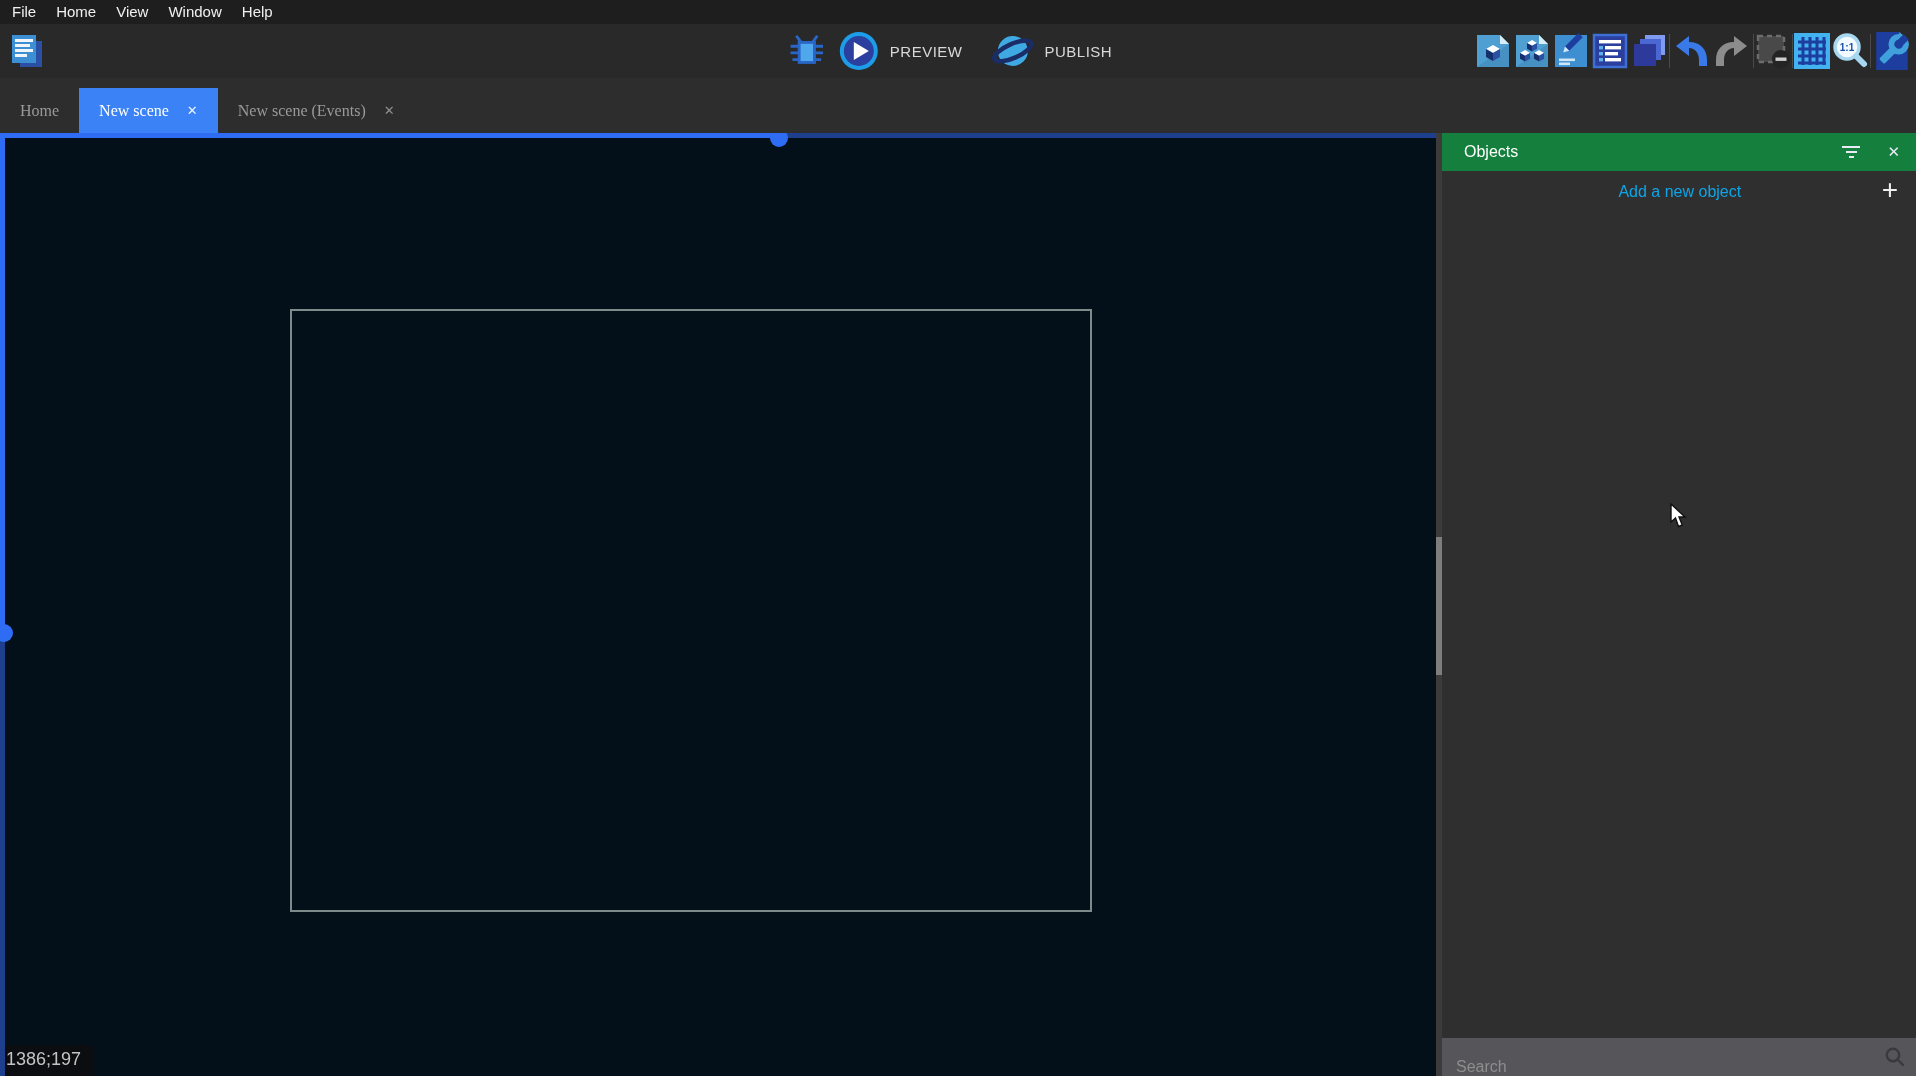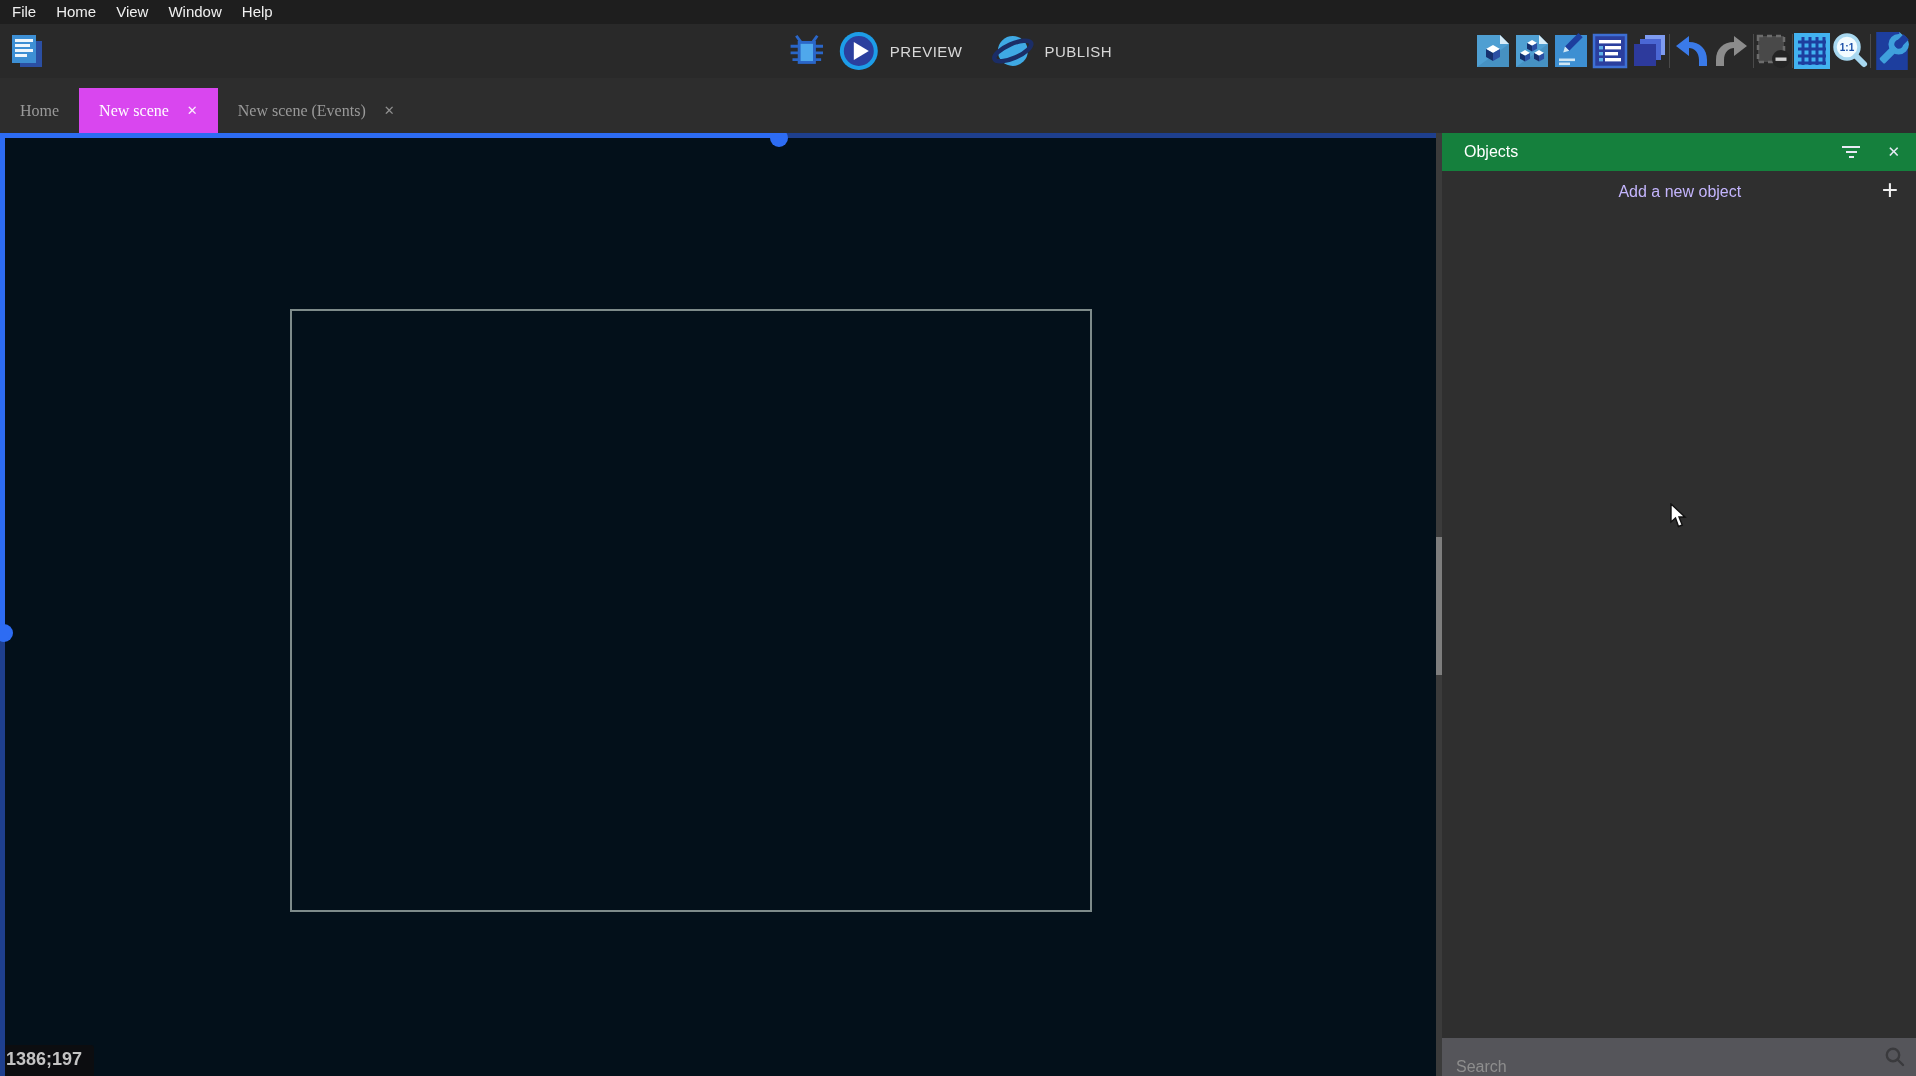--- a/index.html
+++ b/index.html
@@ -18,54 +18,54 @@
     display:flex; align-items:center; gap:10px; }
   .tb-label { color:#d8d8d8; font-size:15px; letter-spacing:.5px; margin-right:18px; }
   .tb-right { margin-left:auto; margin-right:4px; display:flex; align-items:center; gap:1px;justify-content:space-between; }
   .tb-sep { width:1px; height:34px; background:#4a4a4a; }
   .icon-btn { display:flex; align-items:center; justify-content:center; cursor:pointer; }
 
   
   .tabbar { height:55px; background:#2d2d2d; display:flex; align-items:flex-end; }
   .tab { height:45px; display:flex; align-items:center; padding:0 20px; font-size:16px;
     color:#9a9a9a; gap:18px; cursor:pointer;font-family:Liberation Serif, serif; }
-  .tab.active { background:#d946ef; color:#ffffff; }
+  .tab.active { background:#3b82f6; color:#ffffff; }
   .tab-close { font-size:13px; color:inherit; opacity:.9; cursor:pointer; }
 
   
   .main { flex:1; display:flex; min-height:0; }
 
   .canvas { position:relative; width:1436px; background:#03101a; overflow:hidden; }
   .scroll-top-bright { position:absolute; left:0; top:0; width:779px; height:5px; background:#2d6cf3; z-index:3; }
   .scroll-top-dark { position:absolute; left:779px; right:0; top:0; height:5px; background:#1e3f8e; z-index:3; }
   .scroll-top-dot { position:absolute; left:770px; top:-4px; width:18px; height:18px; border-radius:50%;
     background:#2d6cf3; z-index:4; }
   .scroll-left-bright { position:absolute; left:0; top:0; width:5px; height:500px; background:#2d6cf3; z-index:3; }
   .scroll-left-dark { position:absolute; left:0; top:500px; bottom:0; width:5px; background:#1e3f8e; z-index:3; }
   .scroll-left-dot { position:absolute; left:-5px; top:491px; width:18px; height:18px; border-radius:50%;
     background:#2d6cf3; z-index:4; }
   .game-frame { position:absolute; left:290px; top:176px; width:802px; height:603px;
     border:2px solid #7e8b8a; }
   .coords { position:absolute; left:0; bottom:0; background:#0c0d10; color:#c4c4c4;
-    font-size:18px; font-weight:bold; padding:4px 12px 6px 6px; border-top-right-radius:3px; }
+    font-size:18px; font-weight:normal; padding:4px 12px 6px 6px; border-top-right-radius:3px; }
 
   .splitter { width:6px; background:#3b3b3b; position:relative; }
   .splitter-thumb { position:absolute; left:0; top:404px; width:6px; height:138px; background:#7d7d7d; }
 
   
   .panel { width:474px; background:#2f2f2f; display:flex; flex-direction:column; }
   .panel-header { height:38px; background:#15803d; display:flex; align-items:center; padding:0 16px 0 22px; }
   .panel-title { color:#ffffff; font-size:16px; flex:1; }
   .filter-icon { width:20px; display:flex; flex-direction:column; align-items:center; gap:3px;
     margin-right:26px; cursor:pointer; }
   .filter-icon div { height:2px; background:#e8eaf6; }
   .f1{width:18px}.f2{width:11px}.f3{width:5px}
   .panel-close { color:#e8eaf6; font-size:15px; cursor:pointer; }
   .add-row { height:42px; display:flex; align-items:center; cursor:pointer; position:relative; }
-  .add-label { flex:1; text-align:center; color:#c4b5fd; font-size:16px; padding-left:36px; }
+  .add-label { flex:1; text-align:center; color:#0ea5e9; font-size:16px; padding-left:36px; }
   .add-plus { color:#f0f0f0; font-size:28px; font-weight:300; padding:0 18px 4px 0; line-height:1; }
   .panel-body { flex:1; position:relative; }
   .cursor-gfx { position:absolute; left:228px; top:290px; }
   .search-row { height:38px; background:#55555a; display:flex; align-items:center; padding:0 10px 0 14px; }
   .search-input { flex:1; background:transparent; border:none; outline:none; color:#d0d0d0; font-size:16px;
     font-family:"Liberation Sans", sans-serif;margin-top:20px; }
   .search-input::placeholder { color:#8e8e8e; }
 </style>
 </head>
 <body>

